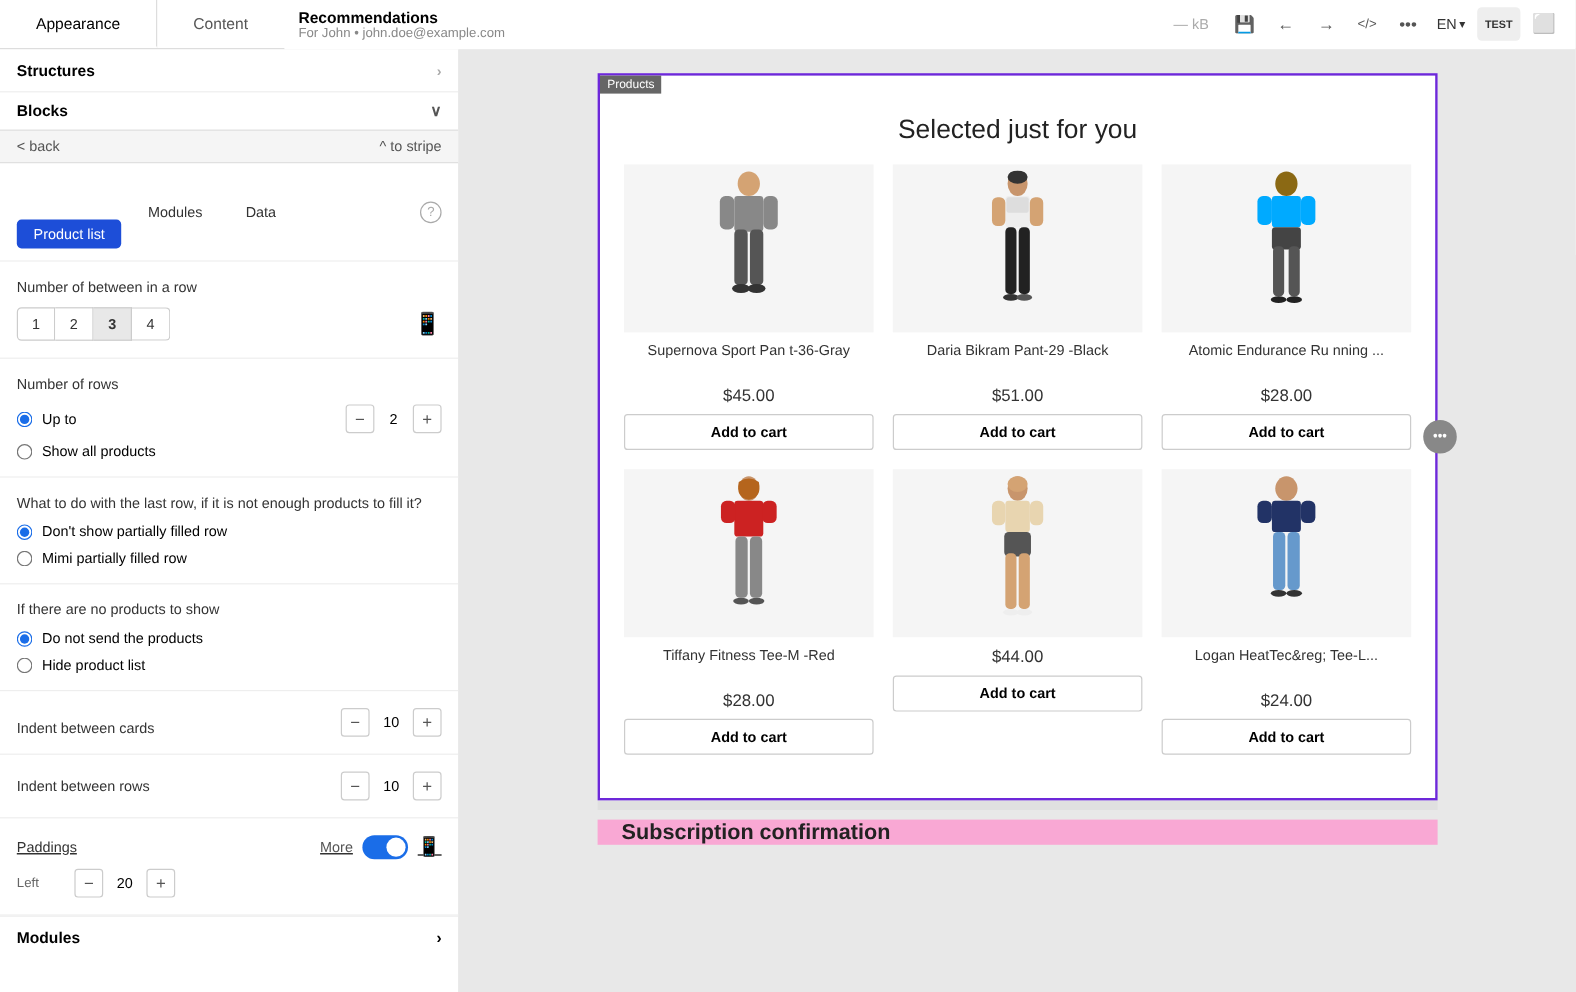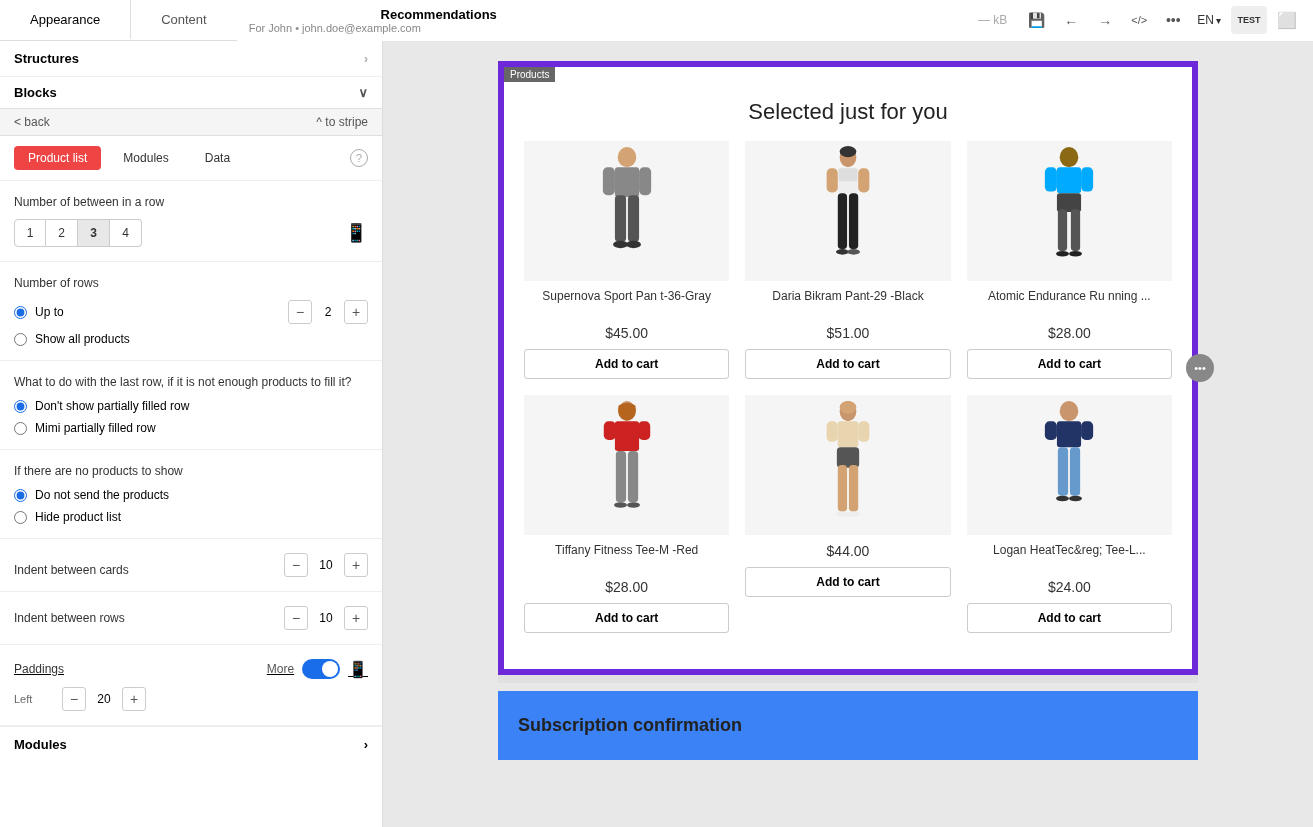--- a/index.html
+++ b/index.html
@@ -41,21 +41,21 @@
       height: 41px;
       padding: 0 12px;
       flex-shrink: 0;
     }
     .header-left {
       display: flex;
       flex-direction: column;
       margin-right: auto;
       width: 380px;
     }
-    .header-title { font-weight: 600; font-size: 13px; text-align: center; }
+    .header-title { font-weight: 600; font-size: 13px; }
     .header-sub { font-size: 11px; color: #888; }
     .header-right {
       display: flex;
       align-items: center;
       gap: 6px;
     }
     .header-kb { font-size: 12px; color: #aaa; margin-right: 10px; }
     .icon-btn {
       width: 28px; height: 28px;
       display: flex; align-items: center; justify-content: center;
@@ -131,22 +131,23 @@
       border-bottom: 1px solid #eee;
     }
     .sub-tab-btn {
       padding: 5px 14px;
       border-radius: 4px;
       font-size: 12px;
       cursor: pointer;
       border: none;
     }
     .sub-tab-btn.active {
-      background: #ef4444;
+      background: #1d4ed8;
       color: #fff;
+      margin-top: 37px;
     }
     .sub-tab-btn.inactive {
       background: transparent;
       color: #333;
     }
     .help-icon {
       margin-left: auto;
       width: 18px; height: 18px;
       border-radius: 50%;
       border: 1px solid #aaa;
@@ -270,21 +271,21 @@
 
     
     .email-canvas {
       max-width: 700px;
       margin: 0 auto;
     }
 
     
     .products-block {
       background: #fff;
-      border: 6px solid #6d28d9;
+      border: 2px solid #6d28d9;
       padding: 20px;
       position: relative;
     }
     .products-label {
       position: absolute;
       top: 0; left: 0;
       background: #666;
       color: #fff;
       font-size: 10px;
       padding: 2px 6px;
@@ -340,22 +341,22 @@
     }
 
     
     .figure-svg {
       width: 80px;
       height: 130px;
     }
 
     
     .subscription-block {
-      background: #3b82f6;
-      padding: 24px 20px;
+      background: #f9a8d4;
+      padding: 0 20px;
       margin-top: 8px;
     }
     .subscription-title {
       font-size: 18px;
       font-weight: 700;
       color: #222;
     }
 
     
     .more-btn-edge {

